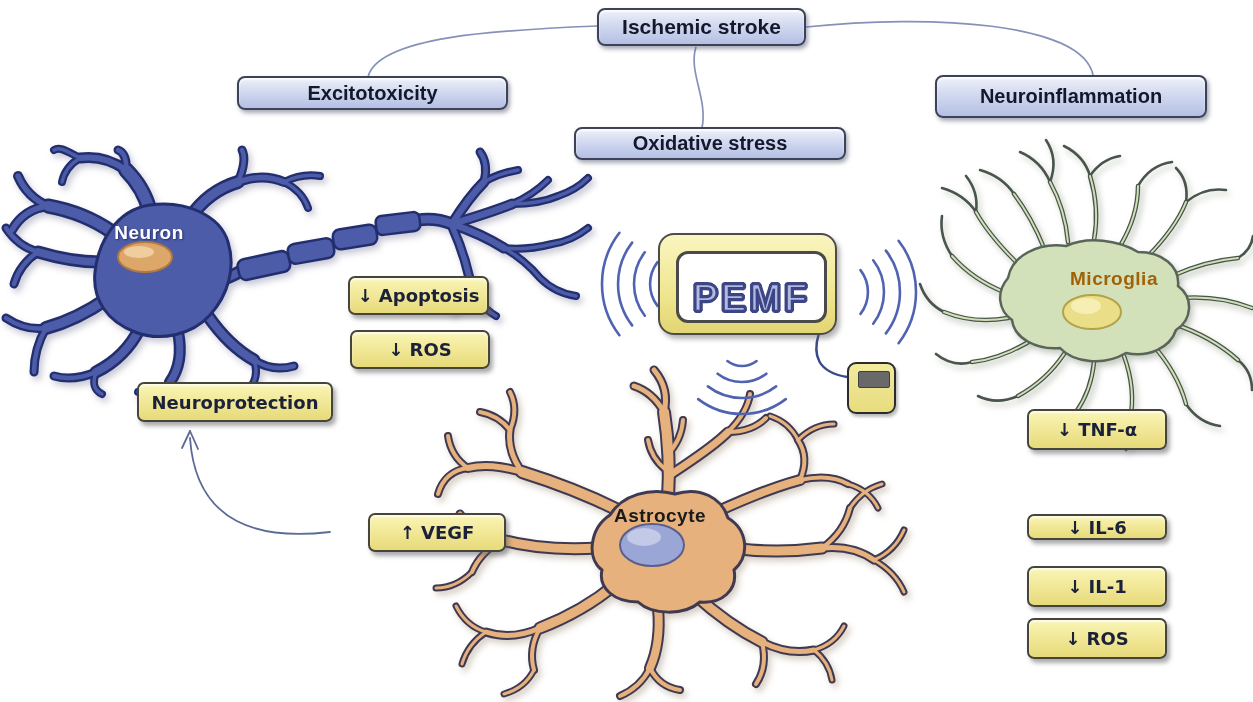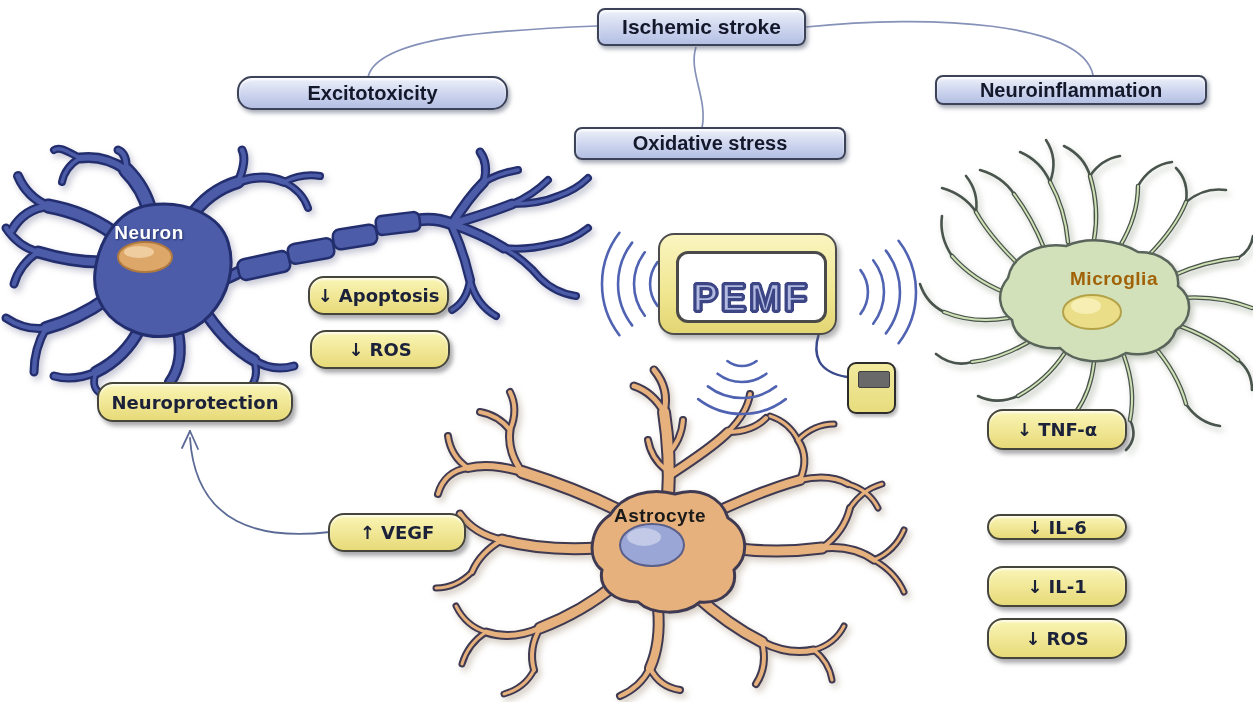--- a/index.html
+++ b/index.html
@@ -12,24 +12,25 @@
   .cond-box{
     display:flex;align-items:center;justify-content:center;
     background:linear-gradient(180deg,#eef1f9 0%,#ccd4ee 55%,#b4bfe3 100%);
     border:2px solid #3c4257;border-radius:8px;
     box-shadow:2px 3px 4px rgba(80,85,110,0.5), inset 0 2px 2px rgba(255,255,255,0.85);
     color:#14182b;font-weight:bold;font-size:20px;
   }
   .eff-box{
     display:flex;align-items:center;justify-content:center;
     background:linear-gradient(180deg,#faf5b6 0%,#f0e694 55%,#e7da79 100%);
-    border:2px solid #45453c;border-radius:16px;
+    border:2px solid #45453c;border-radius:7px;
     box-shadow:3px 4px 4px rgba(90,90,95,0.5), inset 0 2px 2px rgba(255,255,255,0.7);
     color:#1b2138;font-weight:bold;font-size:18px;
     font-family:"DejaVu Sans","Liberation Sans",sans-serif;
+    margin-left:40px;
   }
   .cell-label{
     position:absolute;font-weight:bold;font-size:19px;letter-spacing:0.5px;
     text-align:center;white-space:nowrap;
   }
   #pemf-outer{
     background:linear-gradient(180deg,#faf5c0 0%,#f0e690 60%,#e3d573 100%);
     border:2px solid #4c4c4c;border-radius:16px;
     box-shadow:3px 4px 5px rgba(90,90,95,0.45);
   }
@@ -464,27 +465,27 @@
     <g fill="none" stroke="#5c6b96" stroke-width="1.8" stroke-linecap="round">
       <path d="M330,532 C262,540 196,526 190,438"></path>
       <path d="M182,448 L190,431"></path>
       <path d="M198,449 L190,431"></path>
     </g>
   </svg>
 
   <div class="abs cond-box" style="left:597px;top:8px;width:209px;height:38px;font-size:21px;">
     <span>Ischemic stroke</span>
   </div>
-  <div class="abs cond-box" style="left:237px;top:76px;width:271px;height:34px;border-radius:15px;">
+  <div class="abs cond-box" style="left:237px;top:76px;width:271px;height:34px;">
     <span>Excitotoxicity</span>
   </div>
   <div class="abs cond-box" style="left:574px;top:127px;width:272px;height:33px;">
     <span>Oxidative stress</span>
   </div>
-  <div class="abs cond-box" style="left:935px;top:75px;width:272px;height:30px;">
+  <div class="abs cond-box" style="left:935px;top:75px;width:272px;height:43px;">
     <span>Neuroinflammation</span>
   </div>
 
   <div class="cell-label" style="left:104px;top:222px;width:90px;color:#ffffff;text-shadow:1px 1px 2px rgba(20,30,80,0.7);">Neuron</div>
   <div class="cell-label" style="left:605px;top:505px;width:110px;color:#1a1a1a;">Astrocyte</div>
   <div class="cell-label" style="left:1038px;top:268px;width:100px;color:#a16207;margin-left:26px;">Microglia</div>
 
   <div class="abs eff-box" style="left:308px;top:276px;width:141px;height:39px;">
     <span>↓ Apoptosis</span>
   </div>

